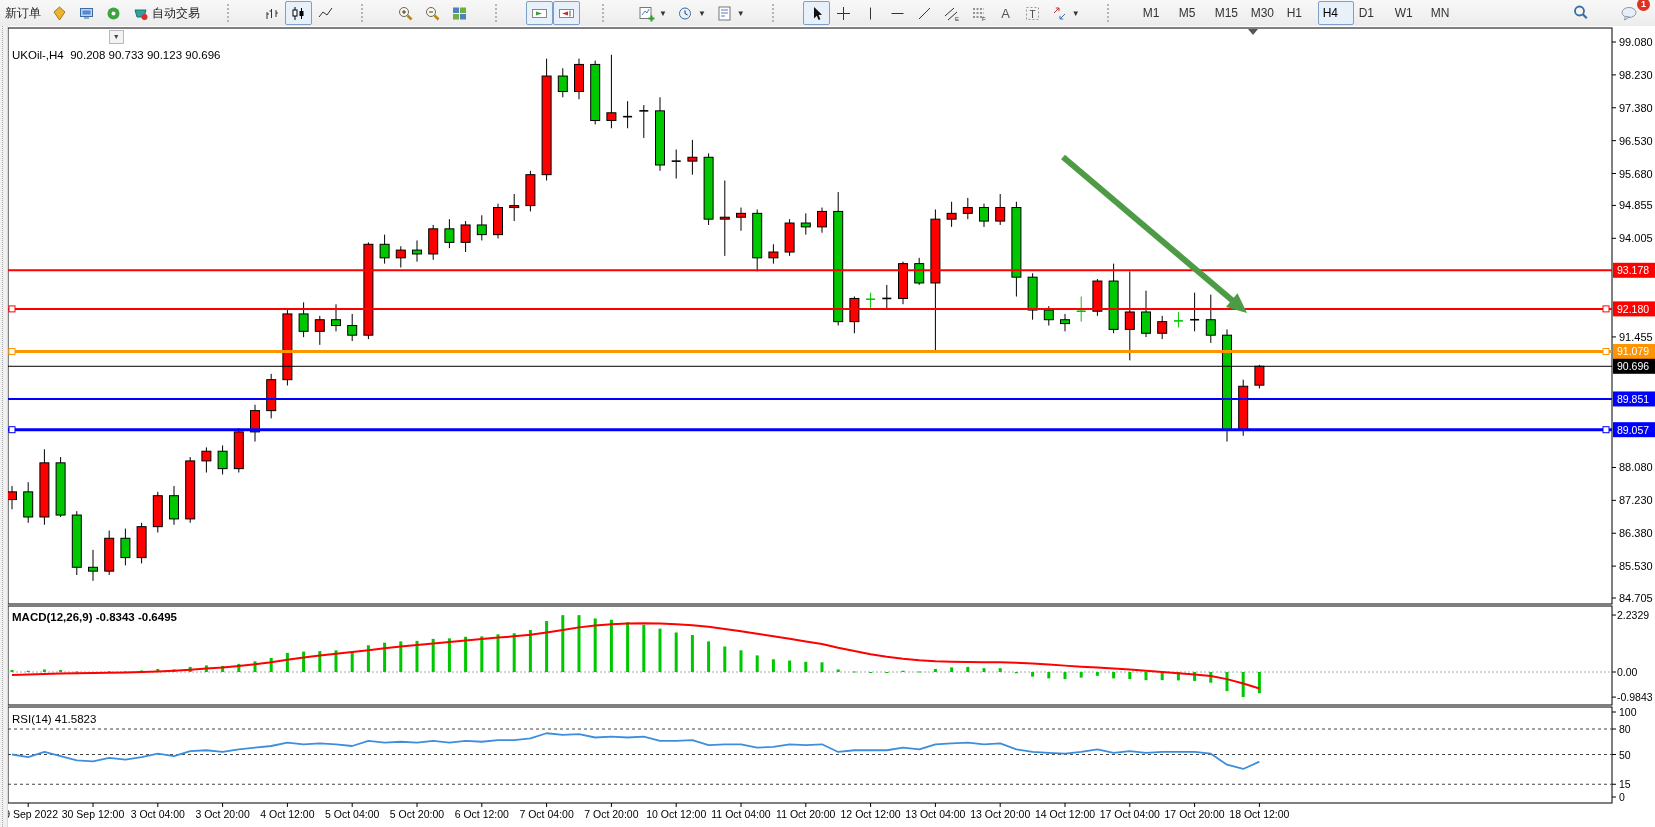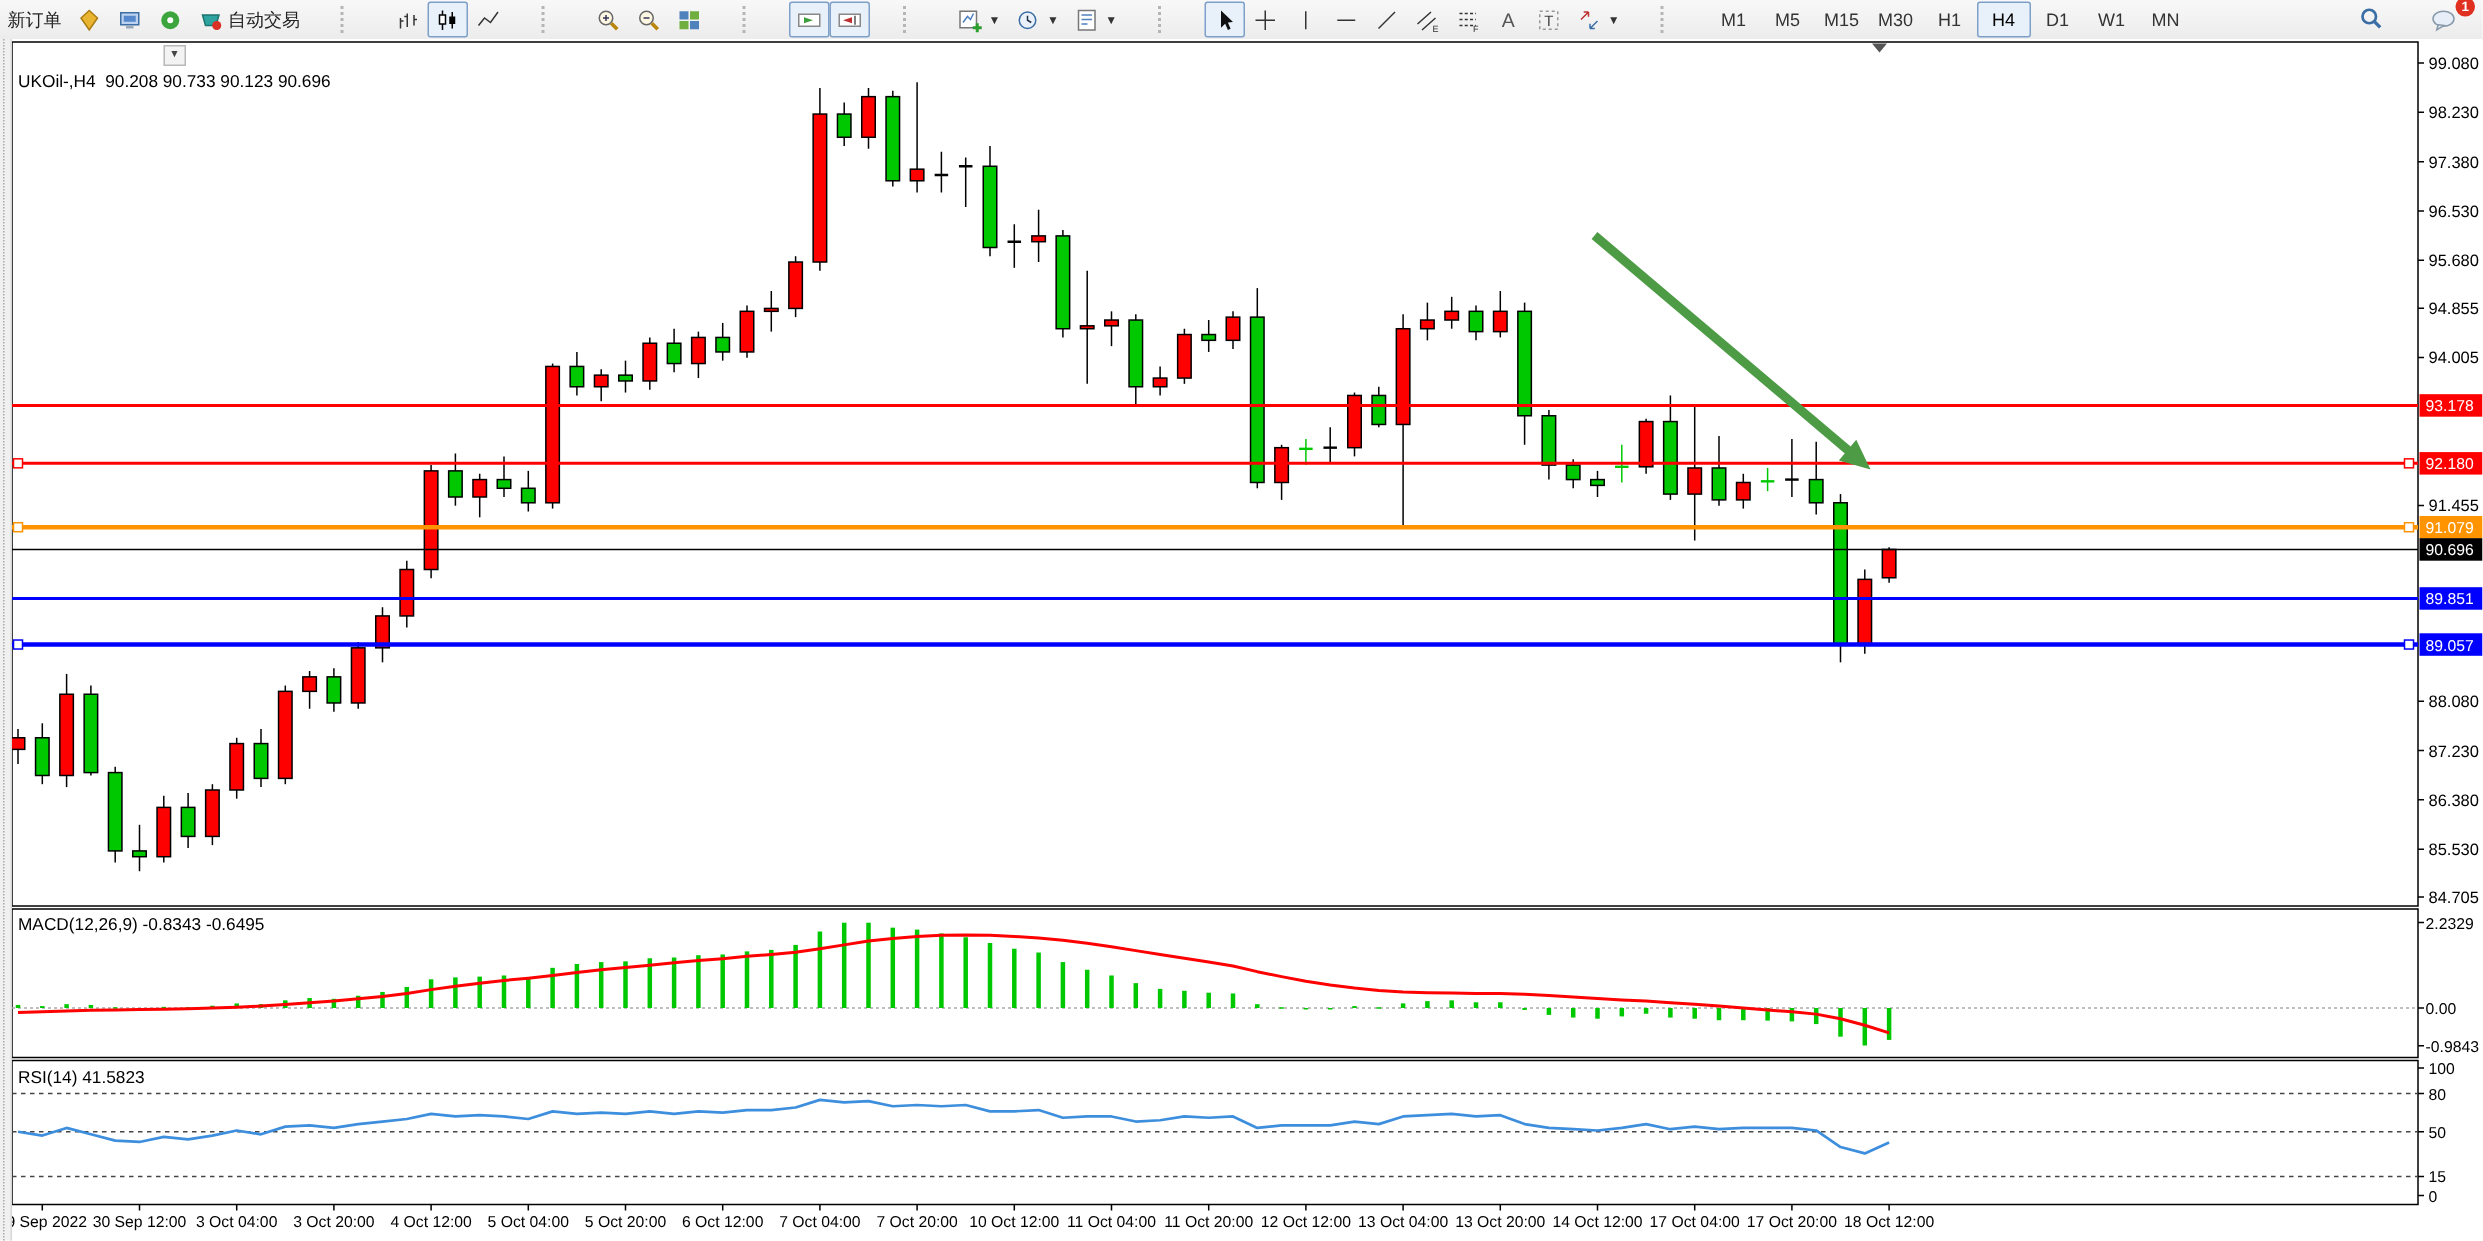--- a/index.html
+++ b/index.html
@@ -6,37 +6,37 @@
             font-family:"Liberation Sans",sans-serif;}
   
   .toolbar{position:absolute;left:0;top:0;width:1655px;height:26px;background:linear-gradient(#f8f8f8,#ececec);
            border-bottom:1px solid #c9c9c9;display:flex;align-items:center;font-size:12px;color:#222;gap:20px;}
   .tgroup{display:flex;align-items:center;height:24px;}
   .grip{width:7px;height:18px;margin:0 2px;border-left:2px dotted #b5b5b5;}
   .tbtn{display:flex;align-items:center;gap:3px;height:22px;padding:0 4px;border:1px solid transparent;border-radius:2px;}
   .tbtn.pressed{border:1px solid #7ea0c8;background:#e8f0fa;}
   .tbtn svg{display:block;}
   .dd{font-size:8px;color:#333;margin-left:1px;}
-  .tf{min-width:26px;justify-content:center;color:#333;font-size:12px;}
+  .tf{min-width:26px;color:#333;font-size:12px;}
   .tf.pressed{color:#000;}
   .spacer{flex:1;}
   .chatwrap{position:relative;margin-right:10px;}
   .badge{position:absolute;top:-4px;right:-6px;width:13px;height:13px;border-radius:50%;background:#e03020;
          color:#fff;font-size:9px;line-height:13px;text-align:center;font-weight:bold;}
   
   .window{position:absolute;left:0;top:26px;width:1655px;height:801px;background:#fff;}
   .leftgrip{position:absolute;left:0;top:0;width:7px;height:801px;background:#f0f0f0;
             border-right:1px solid #d8d8d8;}
   .leftgrip:before{content:"";position:absolute;left:2px;top:0;bottom:0;border-left:1px dotted #aaa;}
   #chart-svg{position:absolute;left:0;top:0;}
   .ovl{position:absolute;font-size:11.5px;color:#000;white-space:pre;}
   .sym{left:12px;top:4px;display:flex;align-items:center;gap:5px;flex-direction:column;}
   .caret{display:inline-block;width:13px;height:12px;border:1px solid #b9b9b9;background:#f3f3f3;color:#444;
          font-size:7px;line-height:12px;text-align:center;}
-  .macdlbl{left:12px;top:585px;}
+  .macdlbl{left:12px;top:585px;font-weight:bold;}
   .rsilbl{left:12px;top:687px;text-align:right;}
 </style>
 </head>
 <body>
 
 <div class="toolbar">
   <div class="tgroup">
     <div class="tbtn">
         <span>新订单</span>
       </div>

